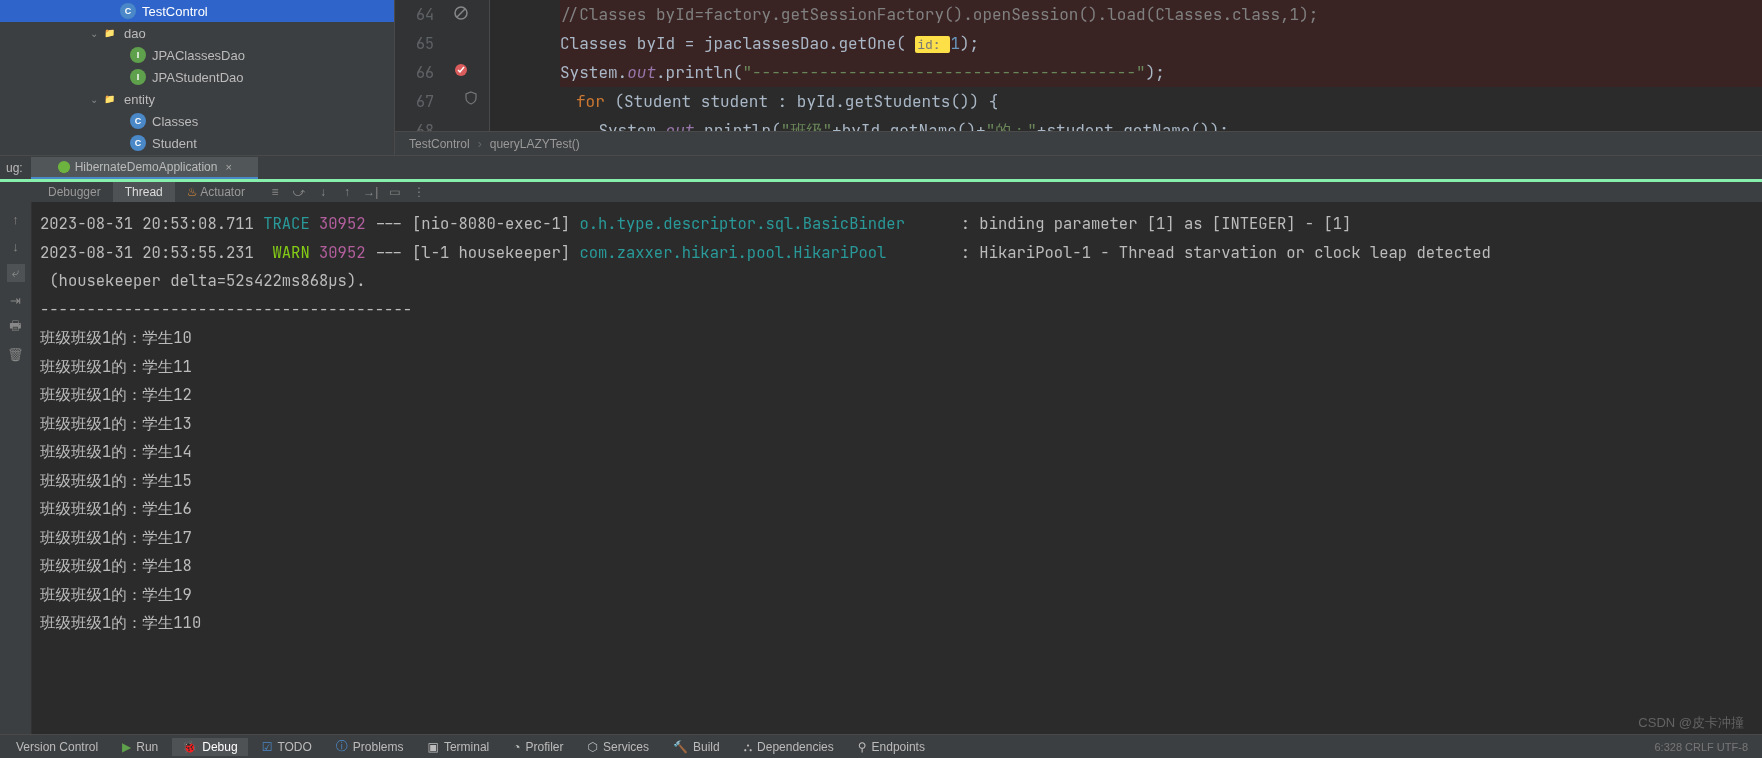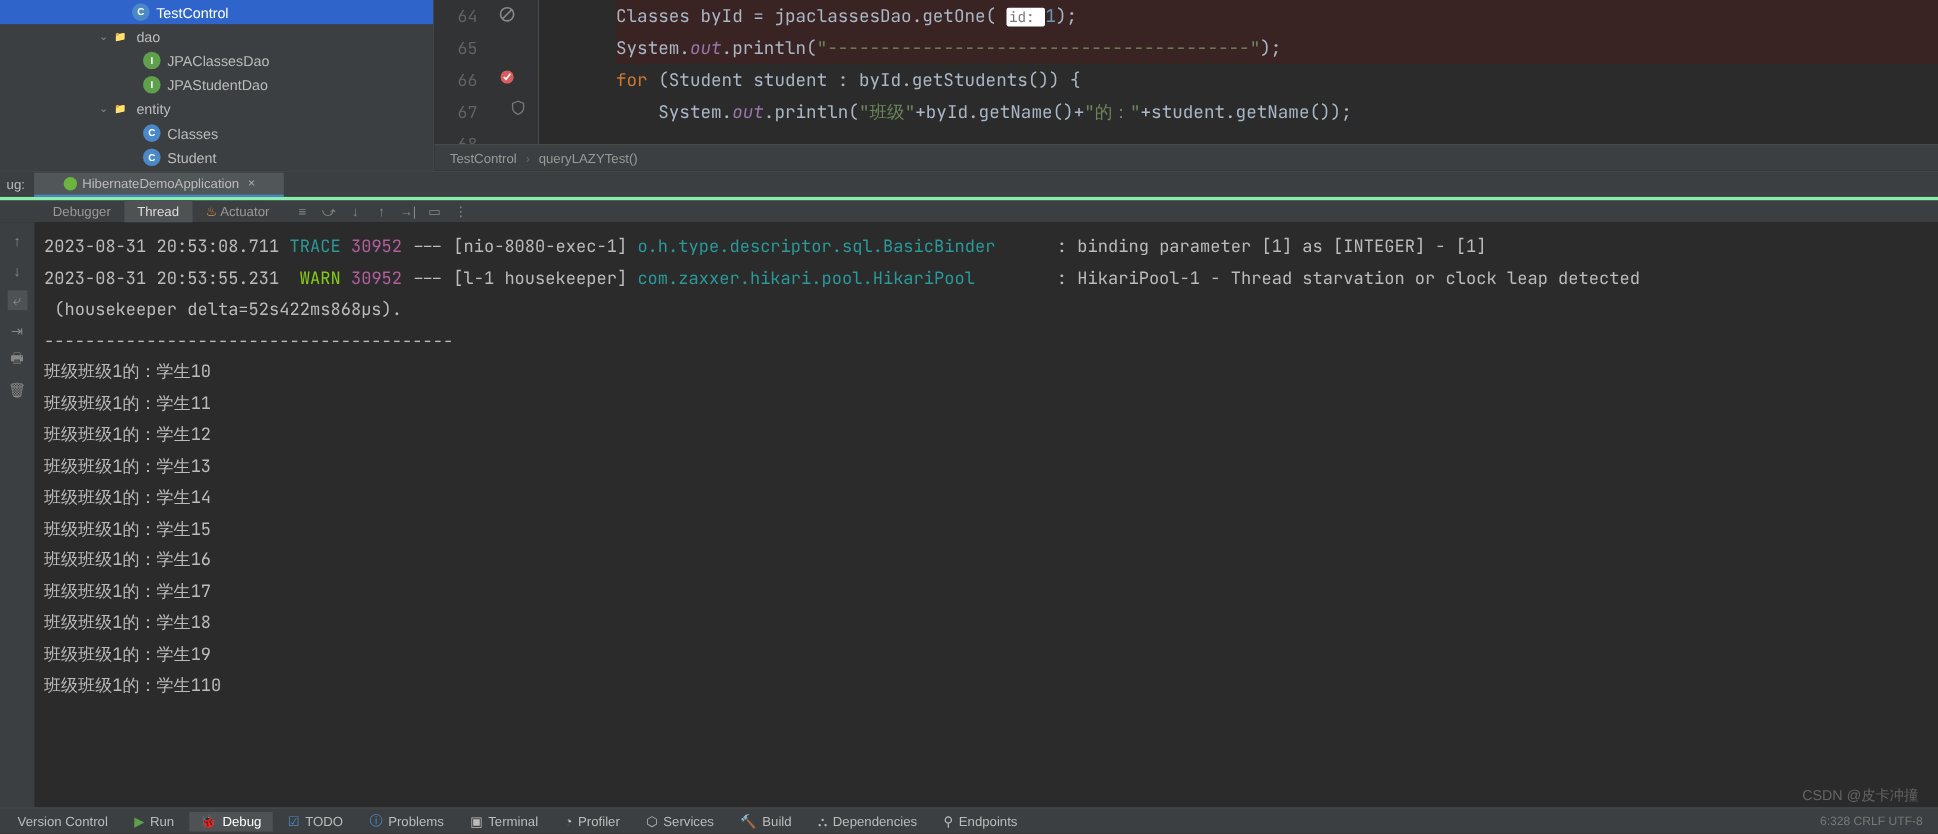--- a/index.html
+++ b/index.html
@@ -36,25 +36,25 @@
   align-items: flex-end;
   padding-right: 55px;
   position: relative;
 }
 .gutter-line { height: 29px; color: #606366; font-family: 'JetBrains Mono','Consolas',monospace; font-size: 15px; display:flex; align-items:center; }
 .gutter-icons { position:absolute; right:8px; top:0; bottom:0; width:40px; }
 .gutter-icon { position:absolute; width:16px; height:16px; }
 .code-area { flex: 1; font-family: 'JetBrains Mono','Consolas',monospace; font-size: 16px; line-height: 29px; padding-left: 70px; position:relative; }
 .code-line { height: 29px; white-space: pre; color: #a9b7c6; }
 .code-line.hl { background: #3a2323; }
-.kw { color: #cc7832; }
+.kw { color: #cc7832; margin-left: 16px; }
 .comment { color: #808080; }
 .str { color: #6a8759; }
 .static-field { color: #9876aa; font-style: italic; }
-.param-hint { color: #787878; background:#ffffff; padding:0 2px; border-radius:2px; font-size:13px;}
+.param-hint { color: #787878; background:#fde047; padding:0 2px; border-radius:2px; font-size:13px;}
 .num { color: #6897bb; }
 
 .breadcrumb { height: 24px; background: #3c3f41; border-top: 1px solid #4a4a4a; display:flex; align-items:center; padding-left:10px; font-size:12px; color:#999; }
 .breadcrumb span { padding: 0 4px; }
 .breadcrumb .sep { color:#666; }
 
 .run-tab-bar { height: 24px; background: #3c3f41; border-top:1px solid #4a4a4a; display:flex; align-items:center; padding-left:4px; font-size:12px; }
 .run-tab-bar .label { color:#bbb; padding: 0 8px 0 2px;}
 .run-tab { padding:3px 26px; background:#4e5254; color:#bbb; display:flex; align-items:center; gap:4px; border-bottom:2px solid #3c3f41;}
 .run-tab.active { background:#515658; border-bottom:2px solid #4a88c7;}
@@ -147,20 +147,21 @@
           <svg class="gutter-icon" style="top:62px;right:12px;" viewBox="0 0 16 16">
               <circle cx="8" cy="8" r="6" fill="#db5c5c"></circle>
               <path d="M5 8 L7 10 L11 5" stroke="#fff" stroke-width="1.5" fill="none"></path>
             </svg>
           <svg class="gutter-icon" style="top:90px;right:2px;" viewBox="0 0 16 16">
               <path d="M8 2 L13 4 L13 8 Q13 12 8 14 Q3 12 3 8 L3 4 Z" fill="none" stroke="#777" stroke-width="1.2"></path>
             </svg>
         </div>
       </div>
       <div class="code-area">
+        <div class="code-line hl"><span class="comment">//Classes byId=factory.getSessionFactory().openSession().load(Classes.class,1);</span></div>
         <div class="code-line hl"><span>Classes byId = jpaclassesDao.getOne( </span><span class="param-hint">id: </span><span class="num">1</span><span>);</span></div>
         <div class="code-line hl"><span>System.</span><span class="static-field">out</span><span>.println(</span><span class="str">"----------------------------------------"</span><span>);</span></div>
         <div class="code-line"><span class="kw">for</span><span> (Student student : byId.getStudents()) {</span></div>
         <div class="code-line"><span>    System.</span><span class="static-field">out</span><span>.println(</span><span class="str">"班级"</span><span>+byId.getName()+</span><span class="str">"的："</span><span>+student.getName());</span></div>
       </div>
     </div>
     <div class="breadcrumb">
       <span>TestControl</span>
       <span class="sep">›</span>
       <span>queryLAZYTest()</span>

